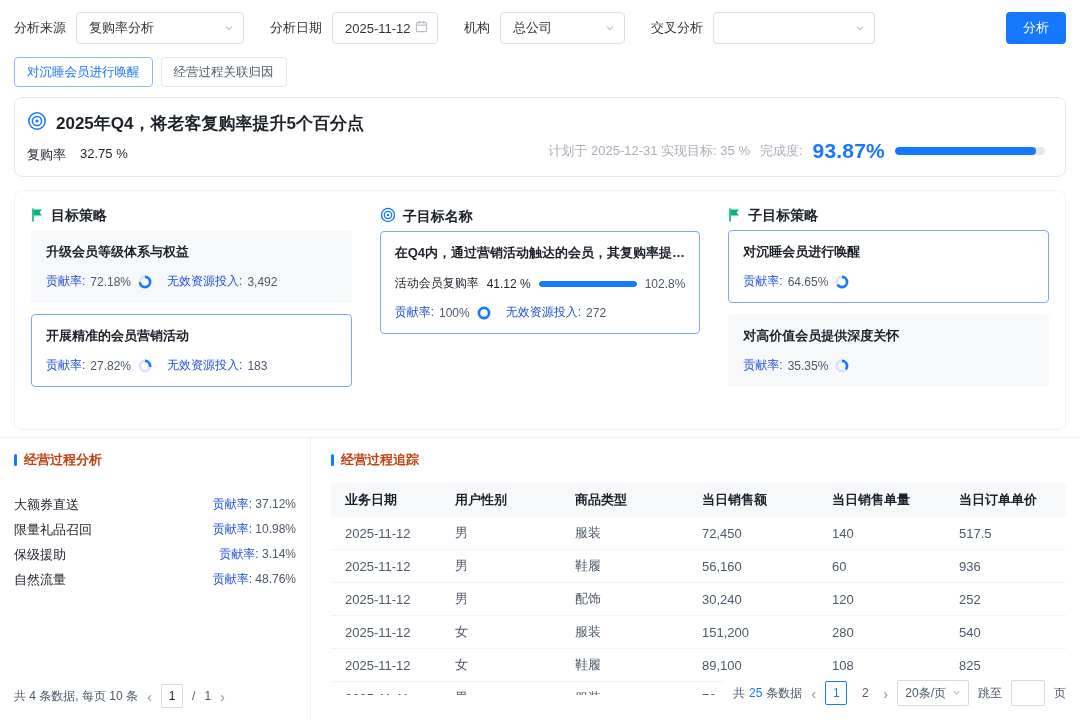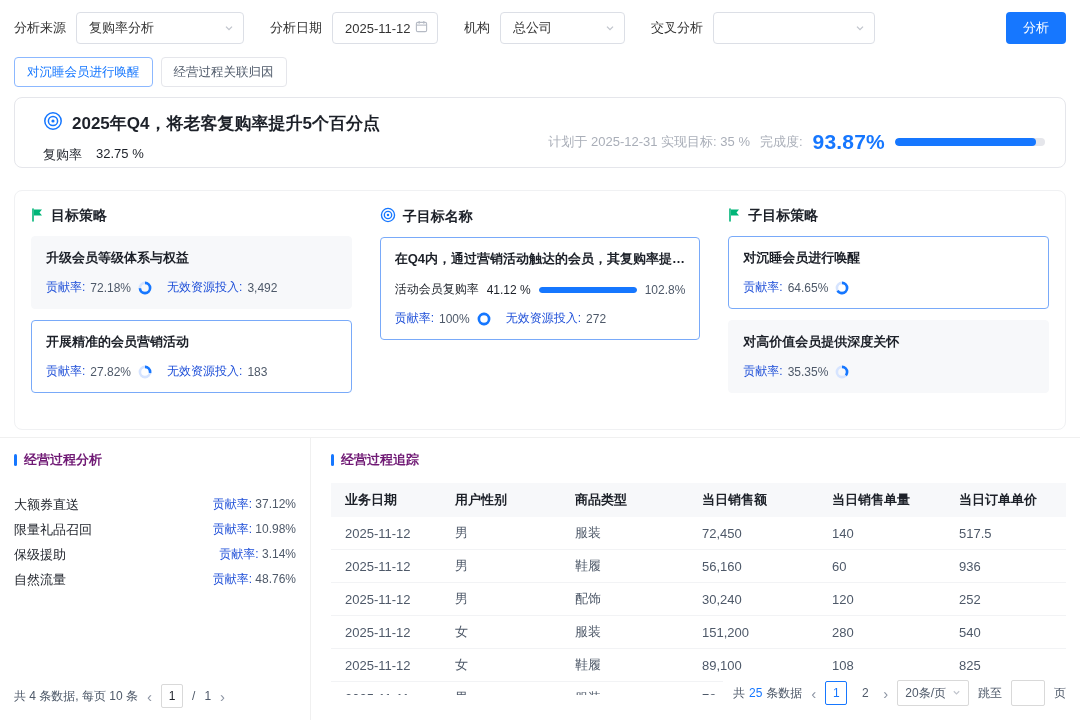--- a/index.html
+++ b/index.html
@@ -10,49 +10,49 @@
   .tb-label{font-size:13px;color:#333;margin-right:10px;white-space:nowrap;}
   .select{height:32px;border:1px solid #dcdfe6;border-radius:4px;background:#fff;display:flex;align-items:center;justify-content:space-between;padding:0 9px 0 12px;font-size:13px;color:#333;box-sizing:border-box;margin-right:26px;cursor:pointer;}
   .select .val{overflow:hidden;white-space:nowrap;}
   .w-source{width:168px}.w-date{width:106px}.w-org{width:125px}.w-cross{width:162px;margin-right:0;}
   .btn-analyze{margin-left:auto;width:60px;height:32px;border:none;border-radius:4px;background:#1677ff;color:#fff;font-size:13px;cursor:pointer;font-family:inherit;}
   
   .tabs{position:absolute;top:57px;left:14px;display:flex;gap:8px;}
   .tab{height:30px;padding:0 12px;display:flex;align-items:center;font-size:12.5px;border-radius:4px;background:#fff;border:1px solid #e5e6eb;color:#4e5969;cursor:pointer;font-family:inherit;}
   .tab.active{border-color:#8cb8ff;color:#1677ff;}
   
-  .goal-card{position:absolute;top:97px;left:14px;right:14px;height:71px;border:1px solid #e5e6eb;border-radius:8px;box-sizing:border-box;padding:13px 28px;}
+  .goal-card{position:absolute;top:97px;left:14px;right:14px;height:80px;border:1px solid #e5e6eb;border-radius:8px;box-sizing:border-box;padding:13px 12px;}
   .goal-title-row{display:flex;align-items:center;gap:9px;}
   .goal-title{font-size:17px;font-weight:bold;color:#1d2129;}
   .goal-metric{margin-top:11px;font-size:13px;color:#1d2129;display:flex;gap:14px;}
   .goal-right{position:absolute;right:20px;bottom:13px;display:flex;align-items:center;gap:10px;}
   .dim{font-size:13px;color:#a9aeb8;}
   .completion-value{font-size:21px;font-weight:bold;color:#1677ff;letter-spacing:.2px;}
   .progress{width:150px;height:8px;border-radius:4px;background:#e5e6eb;overflow:hidden;}
   .progress-fill{height:100%;background:#1677ff;border-radius:4px;}
   
   .columns-card{position:absolute;top:190px;left:14px;right:14px;height:240px;border:1px solid #f0f1f3;border-radius:8px;box-sizing:border-box;padding:16px;display:flex;gap:28px;}
   .col{flex:1;min-width:0;}
-  .col-header{display:flex;align-items:center;gap:7px;font-size:14px;font-weight:bold;color:#1d2129;margin-bottom:11px;}
+  .col-header{display:flex;align-items:center;gap:7px;font-size:14px;font-weight:bold;color:#1d2129;margin-bottom:5px;}
   .scard{border-radius:4px;padding:12px 14px;margin-bottom:11px;box-sizing:border-box;background:#f7f8fa;border:1px solid #f7f8fa;cursor:pointer;}
   .scard.selected{background:#fff;border-color:#79aaf9;}
   .scard-title{font-size:13px;font-weight:bold;color:#1d2129;white-space:nowrap;overflow:hidden;text-overflow:ellipsis;}
   .scard-stats{display:flex;align-items:center;gap:5px;margin-top:12px;font-size:12px;}
   .stat-label{color:#1d4ed8;}
   .stat-value{color:#4e5969;}
   .gap-l{margin-left:10px;}
   .donut{width:14px;height:14px;display:inline-flex;margin-left:2px;}
   .metric-row{display:flex;align-items:center;gap:8px;margin-top:13px;font-size:12px;color:#1d2129;white-space:nowrap;}
   .mini-progress{flex:1;height:6px;border-radius:3px;background:#e5e6eb;overflow:hidden;min-width:40px;}
   .mini-fill{height:100%;background:#1677ff;border-radius:3px;}
   
   .h-divider{position:absolute;top:437px;left:0;right:0;border-top:1px solid #f0f0f0;}
   .v-divider{position:absolute;top:437px;bottom:0;left:310px;border-left:1px solid #f0f0f0;}
   .left-panel{position:absolute;top:437px;left:0;width:310px;bottom:0;box-sizing:border-box;padding:14px;}
-  .section-title{display:flex;align-items:center;gap:7px;font-size:13px;font-weight:bold;color:#701a75;}
+  .section-title{display:flex;align-items:center;gap:7px;font-size:13px;font-weight:bold;color:#c2410c;}
   .blue-bar{width:3px;height:12px;background:#1677ff;border-radius:1.5px;}
   .analysis-list{margin-top:23px;}
   .analysis-row{display:flex;justify-content:space-between;align-items:center;height:25px;cursor:pointer;}
   .analysis-name{font-size:13px;color:#1d2129;}
   .analysis-stat{font-size:12px;}
   .pager{position:absolute;bottom:12px;left:14px;display:flex;align-items:center;gap:9px;font-size:12px;color:#4e5969;}
   .pager-arrow{color:#8c94a3;font-size:15px;line-height:1;cursor:pointer;user-select:none;}
   .page-box{min-width:22px;height:24px;padding:0 2px;border:1px solid #d9d9d9;border-radius:2px;background:#fff;display:flex;align-items:center;justify-content:center;font-size:12px;color:#1d2129;box-sizing:border-box;cursor:pointer;}
   .page-box.active{border-color:#1677ff;color:#1677ff;}
   .page-plain{min-width:18px;text-align:center;cursor:pointer;}

